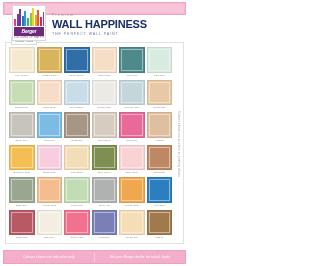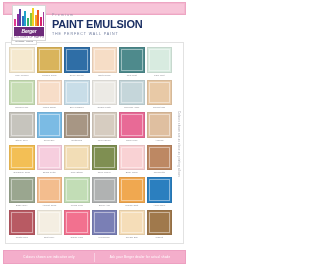--- a/index.html
+++ b/index.html
@@ -191,21 +191,21 @@
         <span style="background: rgb(236, 90, 38); left: 23.4px; height: 16px;"></span>
         <span style="background: rgb(214, 36, 108); left: 26px; height: 9px;"></span>
         <span style="background: rgb(162, 59, 156); left: 28.6px; height: 14px;"></span>
       </div>
     <div class="logo-word">Berger</div>
     <div class="logo-tag">COLOURS OF HAPPINESS</div>
   </div>
 
   <div class="header">
     <div class="hdr-pre">Premium</div>
-    <div class="hdr-title">PAINT EMULSION</div>
+    <div class="hdr-title">WALL HAPPINESS</div>
     <div class="hdr-sub">THE PERFECT WALL PAINT</div>
   </div>
 
   <div class="panel">
     <div class="panel-tab">Shade Card</div>
     <div class="grid" id="swatch-grid">
         <div class="cell">
           <div class="chip" style="background: rgb(245, 233, 207);"></div>
           <div class="chip-label">Ivory Cream</div>
         </div>

